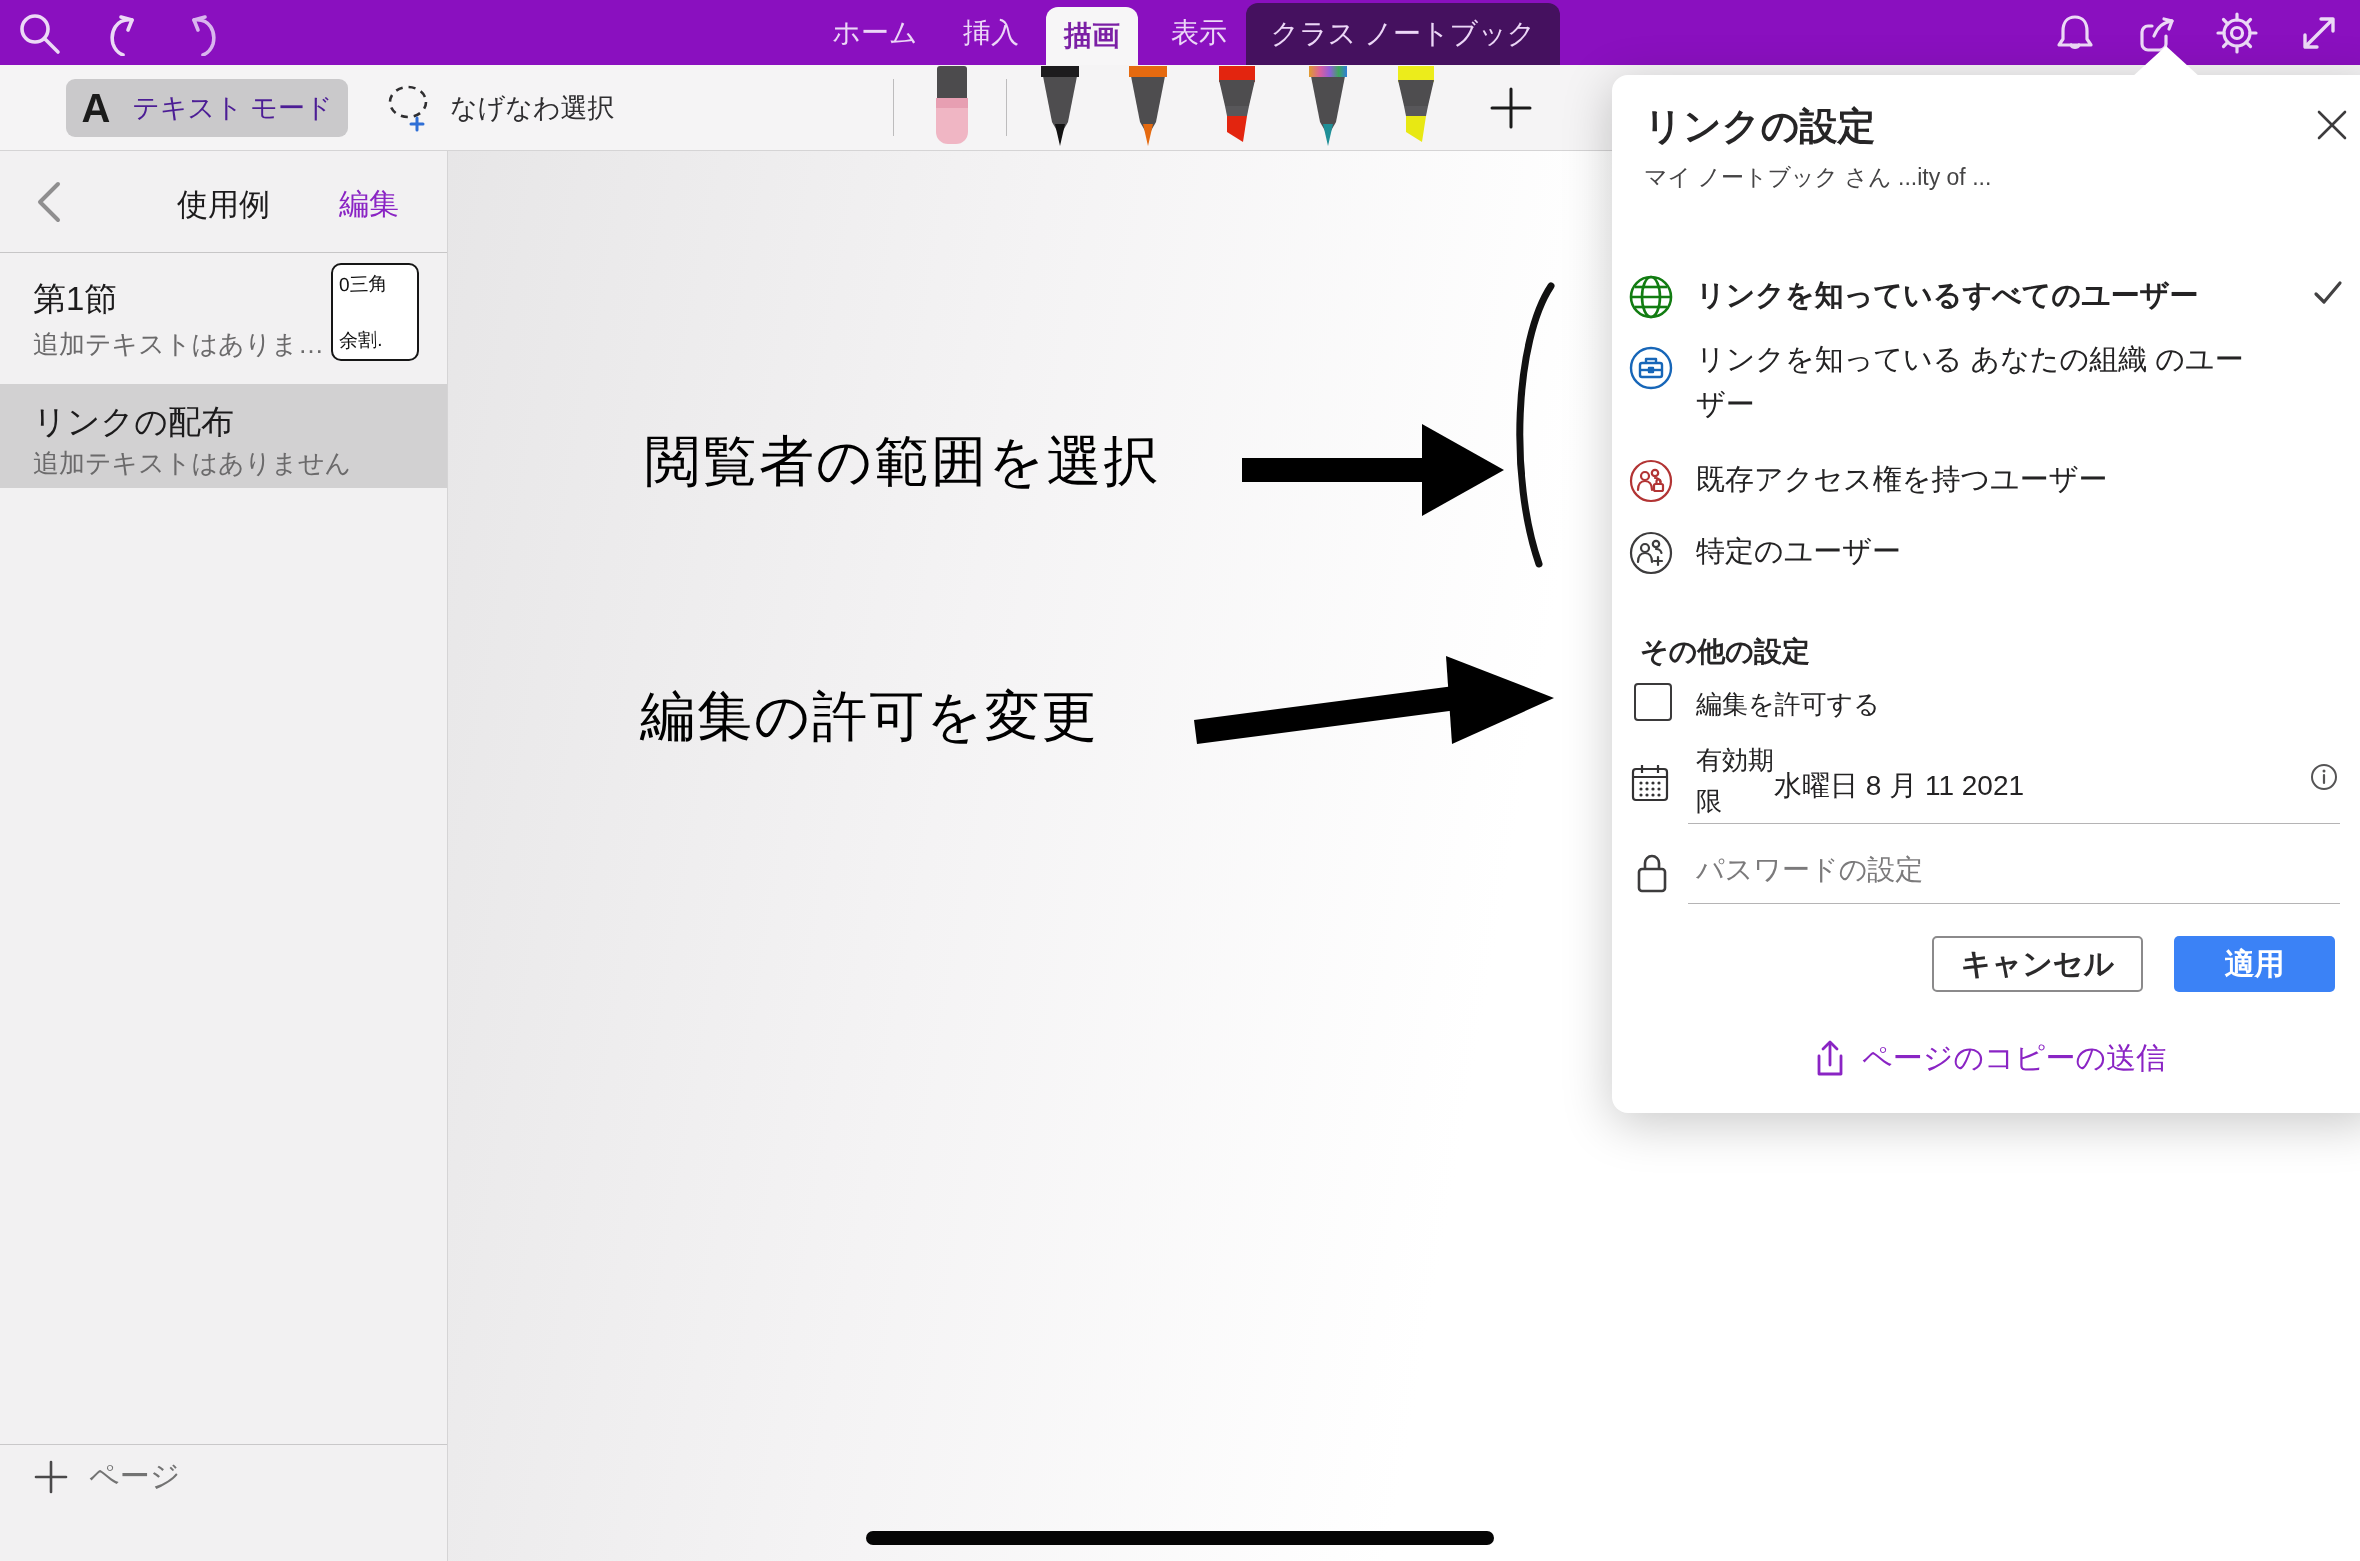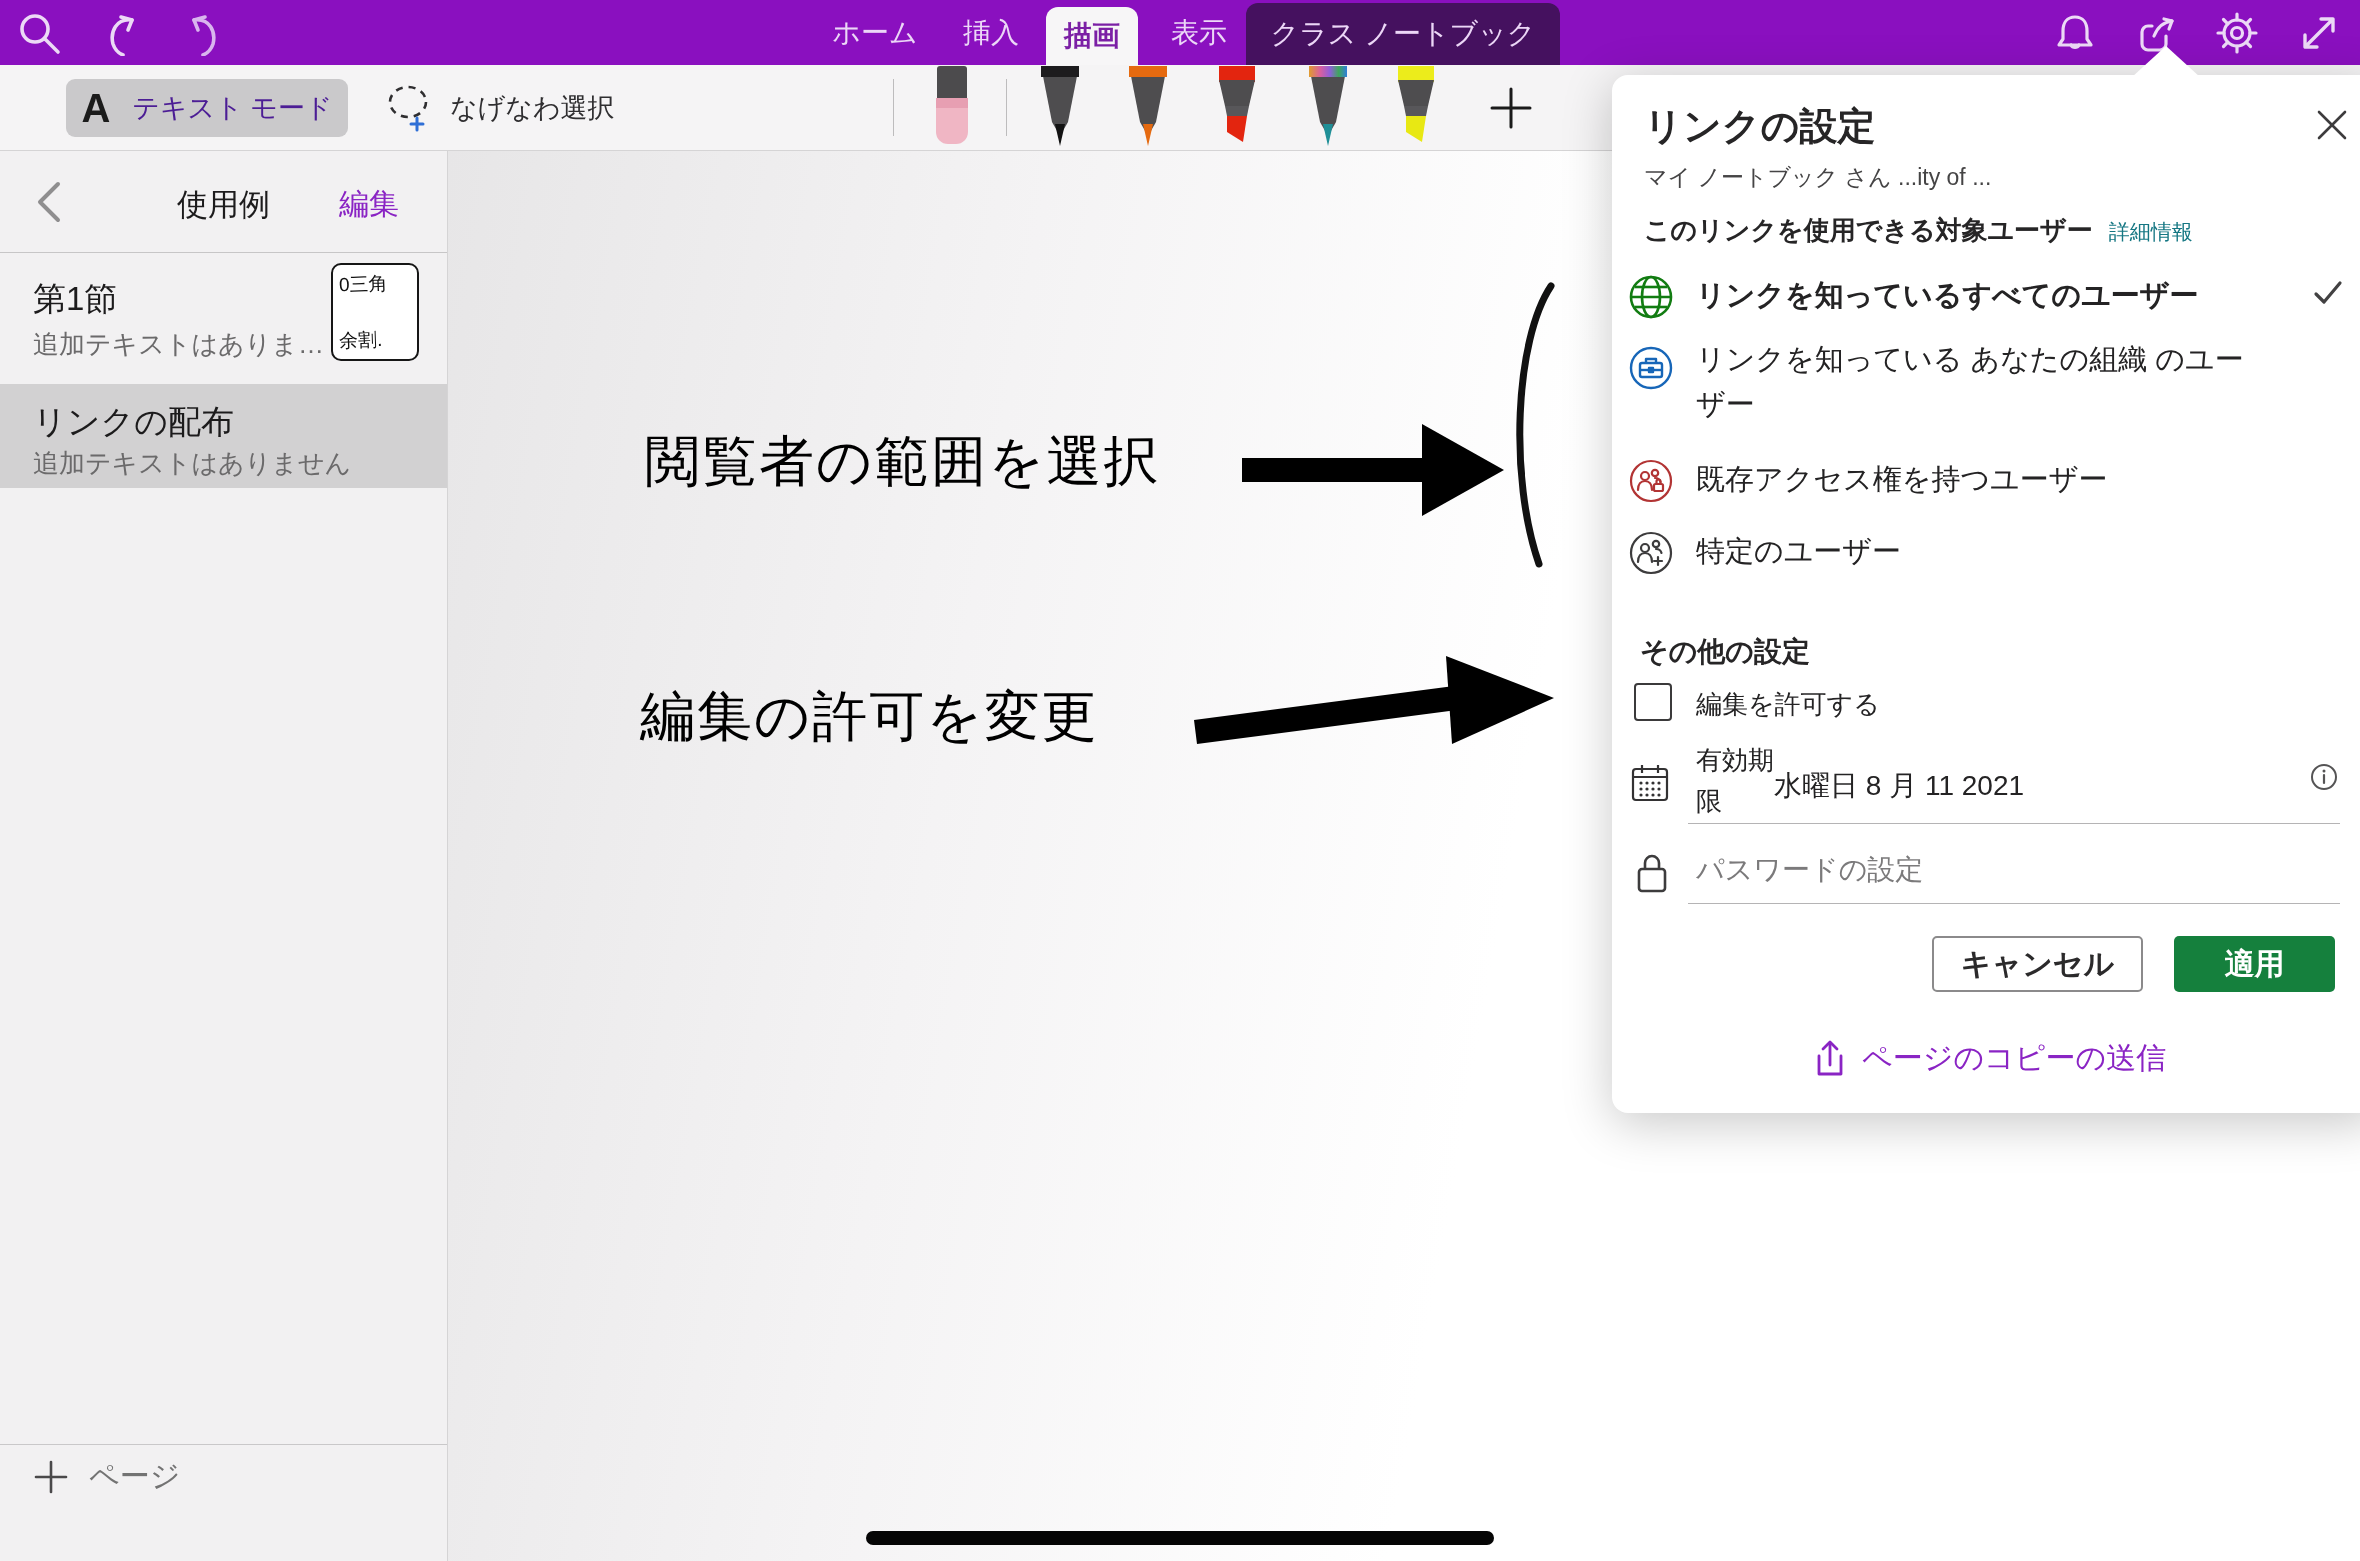--- a/index.html
+++ b/index.html
@@ -87,21 +87,21 @@
   .expiry-label{position:absolute;left:84px;top:665px;width:82px;font-size:26px;line-height:41px;color:#242324;}
   .expiry-value{position:absolute;left:162px;top:692px;font-size:28px;color:#242324;cursor:text;}
   .info-icon{position:absolute;left:698px;top:688px;width:28px;height:28px;cursor:pointer;}
   .underline1{position:absolute;left:76px;top:748px;width:652px;height:1px;background:#b5b4b5;}
   .lock-icon{position:absolute;left:22px;top:776px;width:36px;height:44px;}
   .pw-input{position:absolute;left:82px;top:778px;width:560px;font-size:28px;color:#242324;border:none;outline:none;background:transparent;font-family:"Liberation Sans",sans-serif;}
   .pw-input::placeholder{color:#7b7a7b;opacity:1;}
   .underline2{position:absolute;left:76px;top:828px;width:652px;height:1px;background:#b5b4b5;}
   .btn-cancel{position:absolute;left:320px;top:861px;width:211px;height:56px;background:#fff;border:2px solid #8b8a8b;border-radius:5px;
     font-size:30px;font-weight:bold;color:#2b2a2b;display:flex;align-items:center;justify-content:center;cursor:pointer;box-sizing:border-box;}
-  .btn-apply{position:absolute;left:562px;top:861px;width:161px;height:56px;background:#15803d;border-radius:5px;
+  .btn-apply{position:absolute;left:562px;top:861px;width:161px;height:56px;background:#3b82f6;border-radius:5px;
     font-size:30px;font-weight:bold;color:#fff;display:flex;align-items:center;justify-content:center;cursor:pointer;}
   .send-copy{position:absolute;left:200px;top:963px;display:flex;align-items:center;gap:16px;cursor:pointer;}
   .send-copy .lbl{font-size:30px;color:#8a24c4;white-space:nowrap;}
 </style>
 </head>
 <body>
 
 <div class="canvas"></div>
 
 <div class="annot annot1">閲覧者の範囲を選択</div>
@@ -301,24 +301,20 @@
 <div class="dialog">
   <div class="dlg-title">リンクの設定</div>
   <svg class="dlg-close" viewBox="0 0 36 36">
     <g stroke="#3d3c3d" stroke-width="2.6" stroke-linecap="round">
       <line x1="5" y1="5" x2="31" y2="31"></line>
         <line x1="31" y1="5" x2="5" y2="31"></line>
     </g>
   </svg>
   <div class="dlg-sub">マイ ノートブック さん ...ity of ...</div>
 
-  <div class="dlg-audience">
-    <span class="hd">このリンクを使用できる対象ユーザー</span>
-    <span class="lnk">詳細情報</span>
-  </div>
 
   <svg class="opt-icon opt1-icon" viewBox="0 0 46 46">
     <g stroke="#127c12" stroke-width="2.6" fill="none">
       <circle cx="23" cy="23" r="20"></circle>
       <ellipse cx="23" cy="23" rx="9" ry="20"></ellipse>
       <line x1="4" y1="23" x2="42" y2="23"></line>
       <line x1="7" y1="13" x2="39" y2="13"></line>
       <line x1="7" y1="33" x2="39" y2="33"></line>
     </g>
   </svg>

